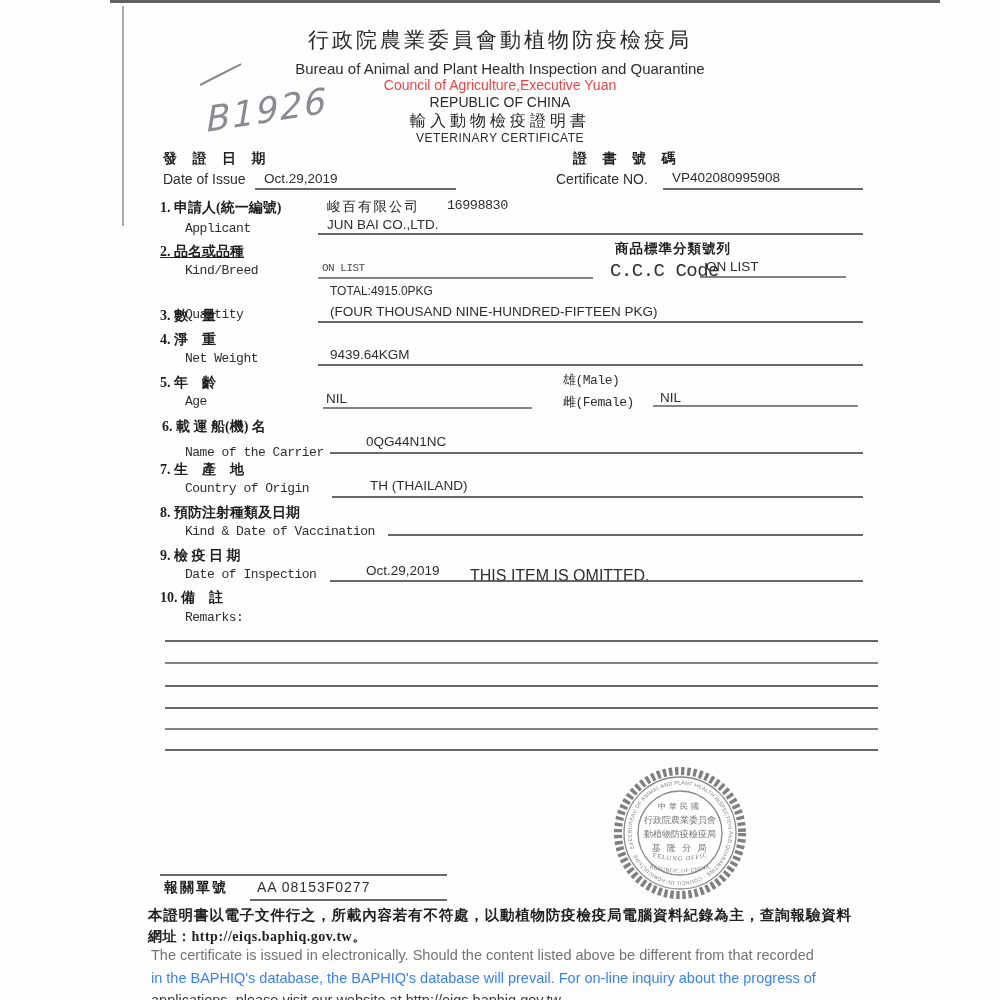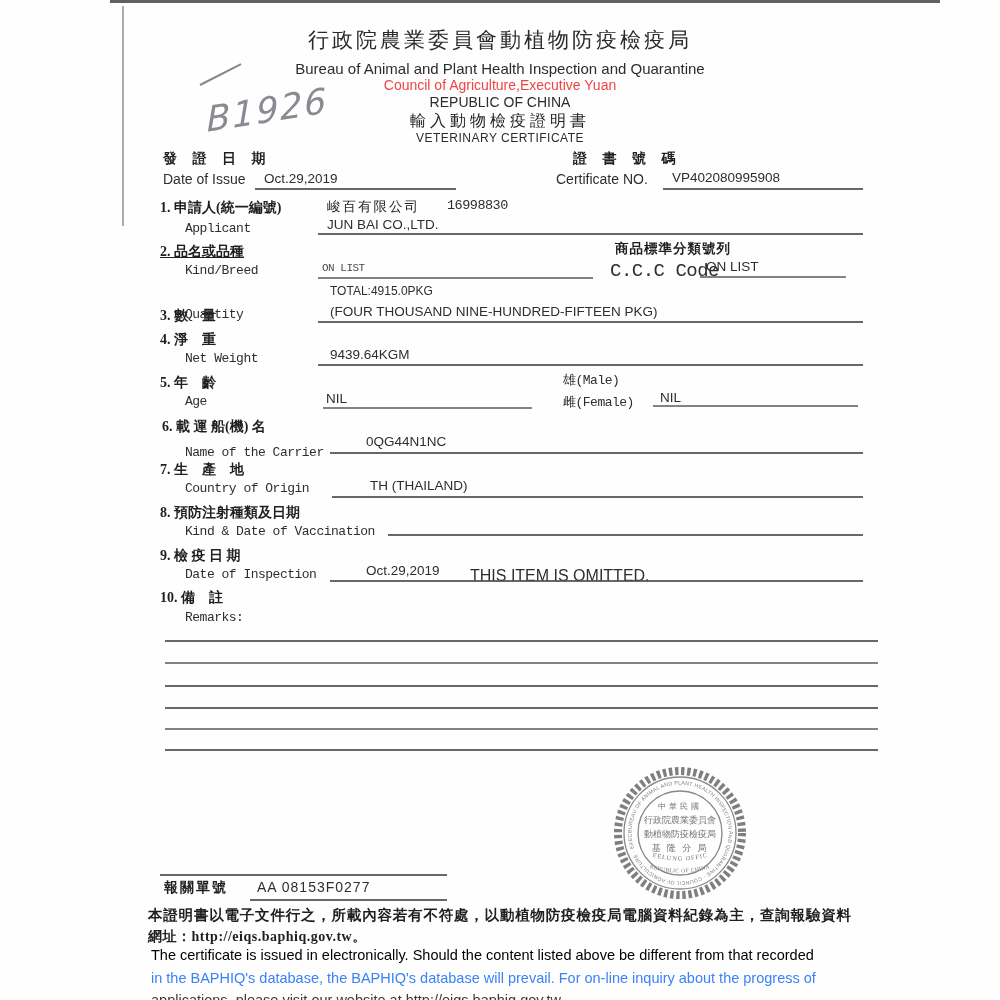--- a/index.html
+++ b/index.html
@@ -132,17 +132,17 @@
     </text>
   </svg>
 
   <div class="rule" style="left:160px;top:874px;width:287px;"></div>
   <div class="abs zh" style="left:164px;top:879px;font-size:14px;font-weight:600;letter-spacing:2px;">報關單號</div>
   <div class="abs sans" style="left:257px;top:879px;font-size:14px;letter-spacing:1px;">AA 08153F0277</div>
   <div class="rule" style="left:250px;top:899px;width:197px;"></div>
 
   <div class="abs zh" style="left:148px;top:906px;font-size:14.5px;font-weight:600;letter-spacing:.8px;">本證明書以電子文件行之，所載內容若有不符處，以動植物防疫檢疫局電腦資料紀錄為主，查詢報驗資料</div>
   <div class="abs zh" style="left:148px;top:928px;font-size:14px;font-weight:600;letter-spacing:.5px;">網址：http://eiqs.baphiq.gov.tw。</div>
-  <div class="abs sans" style="left:151px;top:947px;font-size:14.5px;color:#000000;">The certificate is issued in electronically. Should the content listed above be different from that recorded</div>
+  <div class="abs sans" style="left:151px;top:947px;font-size:14.5px;color:#737373;">The certificate is issued in electronically. Should the content listed above be different from that recorded</div>
   <div class="abs sans" style="left:151px;top:970px;font-size:14.5px;color:#3b82f6;">in the BAPHIQ's database, the BAPHIQ's database will prevail. For on-line inquiry about the progress of</div>
   <div class="abs sans" style="left:151px;top:992px;font-size:14.5px;color:#3a3a3a;">applications, please visit our website at http://eiqs.baphiq.gov.tw.</div>
 
 </div>
 
 </body></html>

